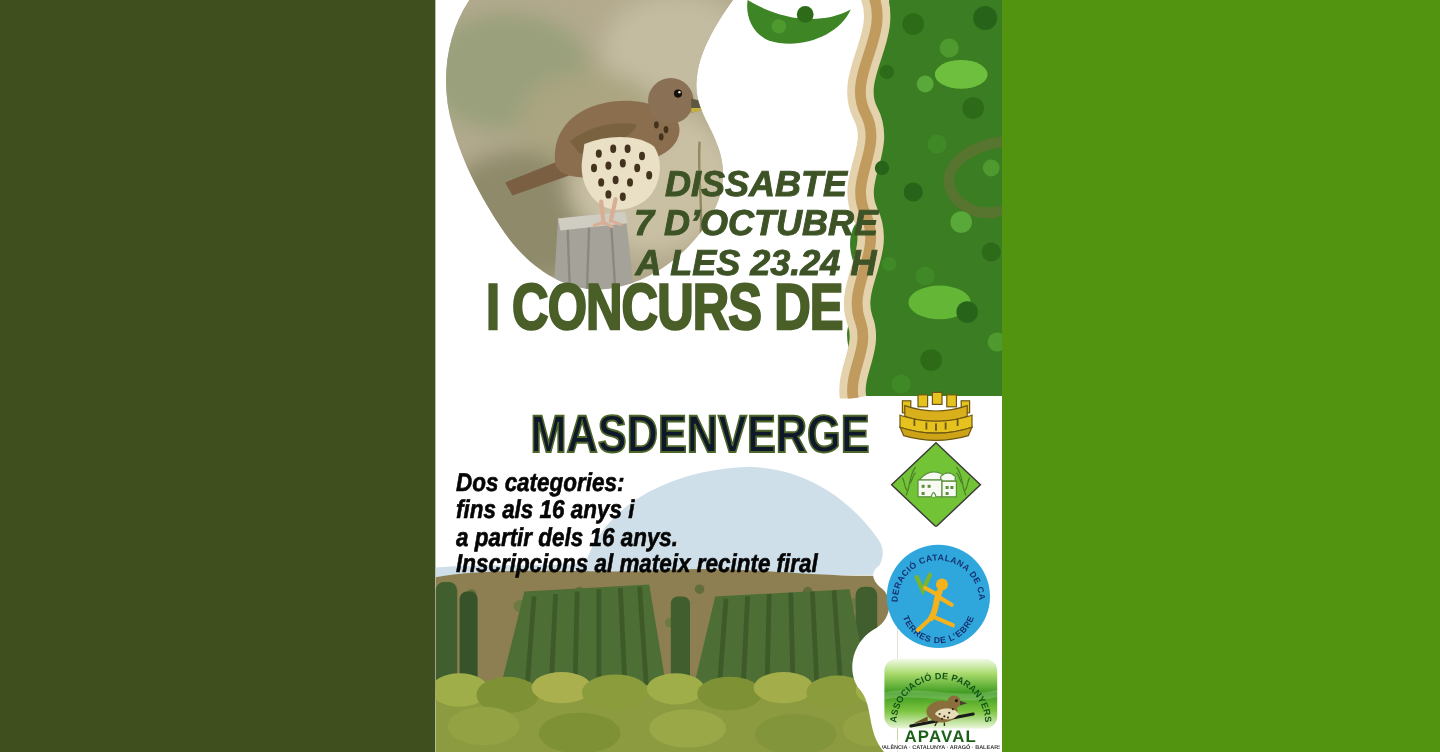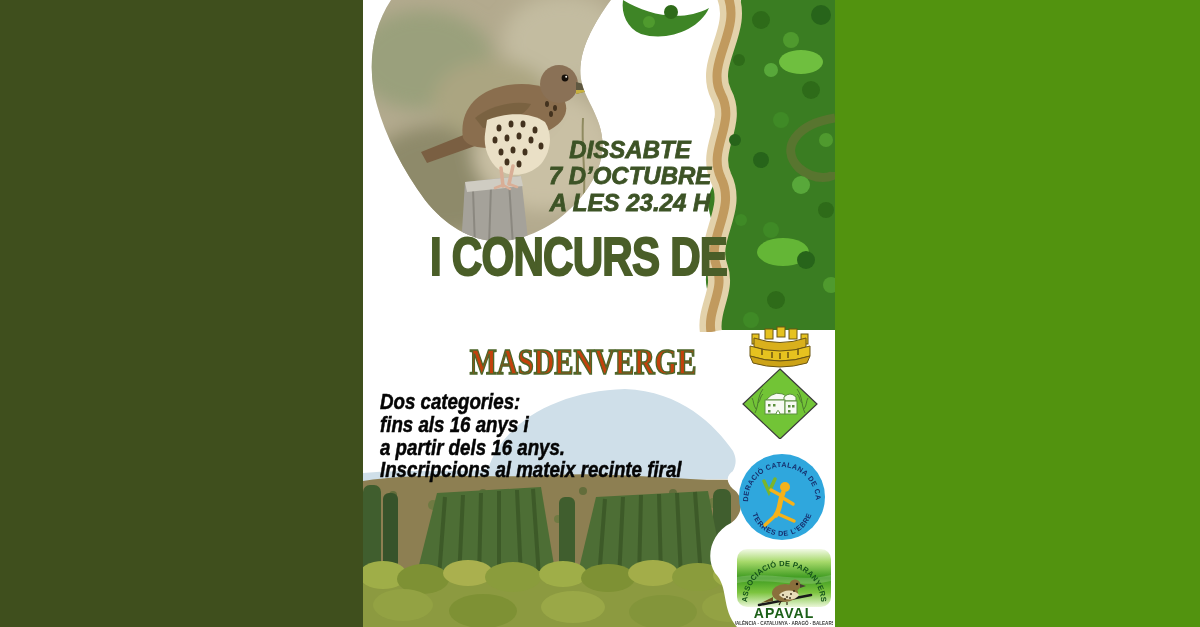--- a/index.html
+++ b/index.html
@@ -9,34 +9,34 @@
     font-family:"Liberation Sans", sans-serif;
   }
   .panel{position:absolute;top:0;height:627px;}
   .panel-left{left:0;width:363px;background:#3f4f1d;}
   .panel-right{left:835px;width:365px;background:#52930f;}
   .poster{position:absolute;left:363px;top:0;width:472px;height:627px;background:#ffffff;}
   .abs{position:absolute;}
 
   .date-block{
     left:158px;top:137px;width:218px;text-align:center;
-    color:#3d5326;font-size:24px;font-weight:bold;font-style:italic;
+    color:#3d5326;font-size:30px;font-weight:bold;font-style:italic;
     line-height:1.1;-webkit-text-stroke:0.8px #3d5326;white-space:nowrap;
   }
   .title-block{
     left:0;top:231px;width:366px;text-align:center;color:#4a5e28;
-    font-size:54px;font-weight:bold;line-height:50px;white-space:nowrap;margin-left:25px;
+    font-size:54px;font-weight:bold;line-height:50px;white-space:nowrap;
   }
   .title-block .tline{
     display:inline-block;transform:scaleX(.78);transform-origin:50% 50%;
     -webkit-text-stroke:2px #4a5e28;letter-spacing:-1px;
   }
   .location-block{
-    left:0;top:344px;width:440px;text-align:center;color:#c2410c;
-    font-size:35px;font-weight:bold;line-height:38px;white-space:nowrap;font-family:Liberation Serif, serif;
+    left:0;top:344px;width:440px;text-align:center;color:#0f172a;
+    font-size:44px;font-weight:bold;line-height:38px;white-space:nowrap;
   }
   .location-block .tline{
     display:inline-block;transform:scaleX(.82);transform-origin:50% 50%;
     -webkit-text-stroke:1.6px #4d6629;letter-spacing:0;
   }
   .details-block{
     left:17px;top:391px;color:#050505;font-size:21.5px;font-weight:bold;
     font-style:italic;line-height:1.06;white-space:nowrap;
     transform:scaleX(.87);transform-origin:0 0;
     -webkit-text-stroke:0.5px #050505;

